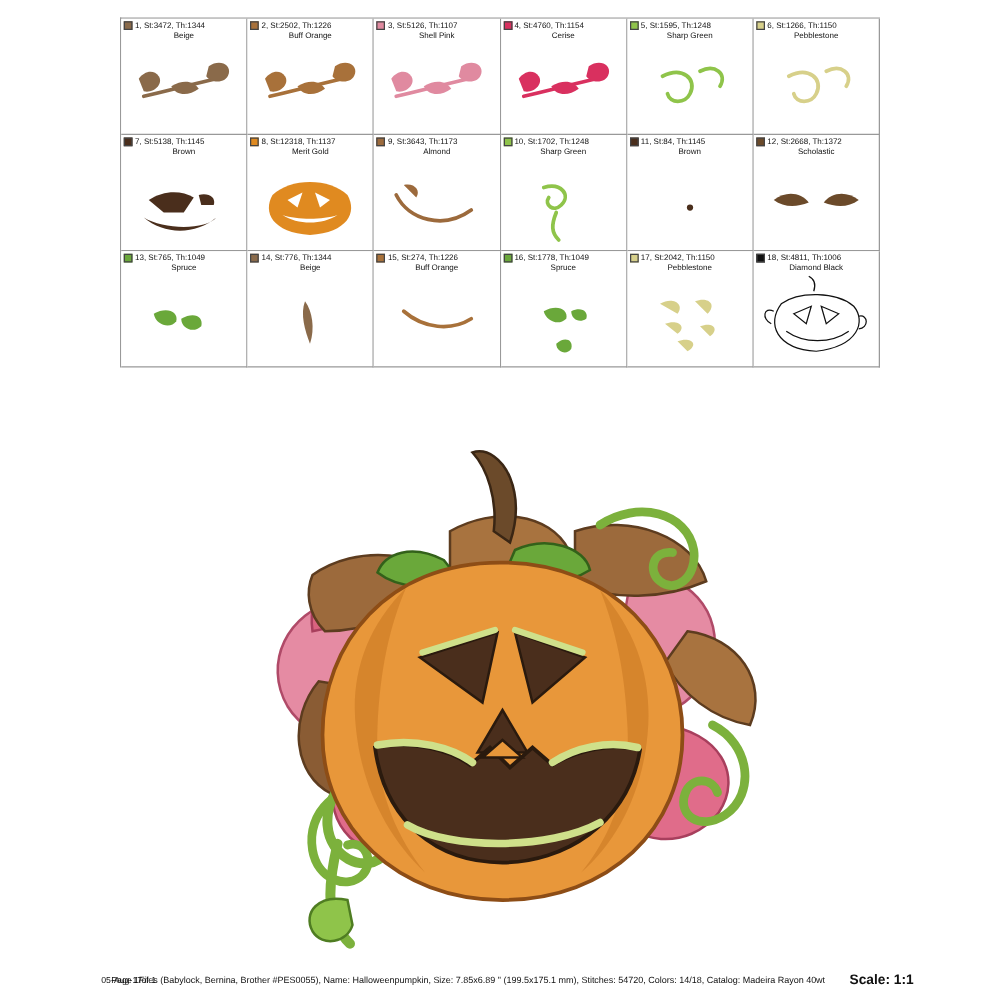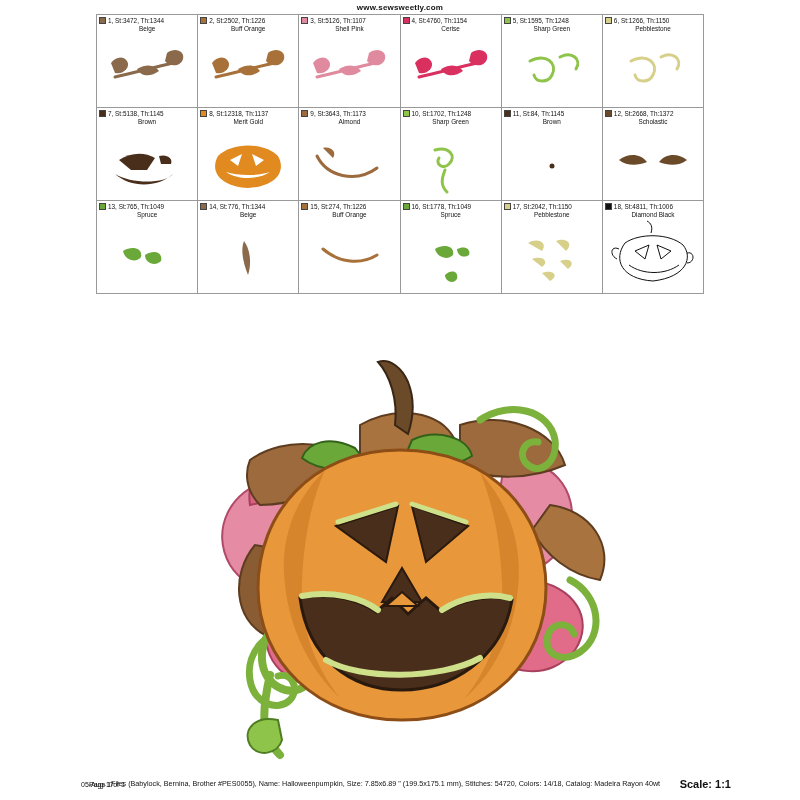--- a/index.html
+++ b/index.html
@@ -136,21 +136,20 @@
     font-size: 11px;
     font-weight: bold;
     white-space: nowrap;
   }
 </style>
 </head>
 <body>
 
 <div class="page">
 
-  <div class="site-url">www.sewsweetly.com</div>
 
   <div class="chart" id="chart">
       <div class="chart-row">
         <div class="cell">
           <div class="cell-head">
             <span class="swatch" style="background:#8a6a4a"></span>
             <span class="cell-id">1, St:3472, Th:1344</span>
           </div>
           <div class="cell-name">Beige</div>
           <svg class="stitch-art" viewBox="0 0 101 74">

